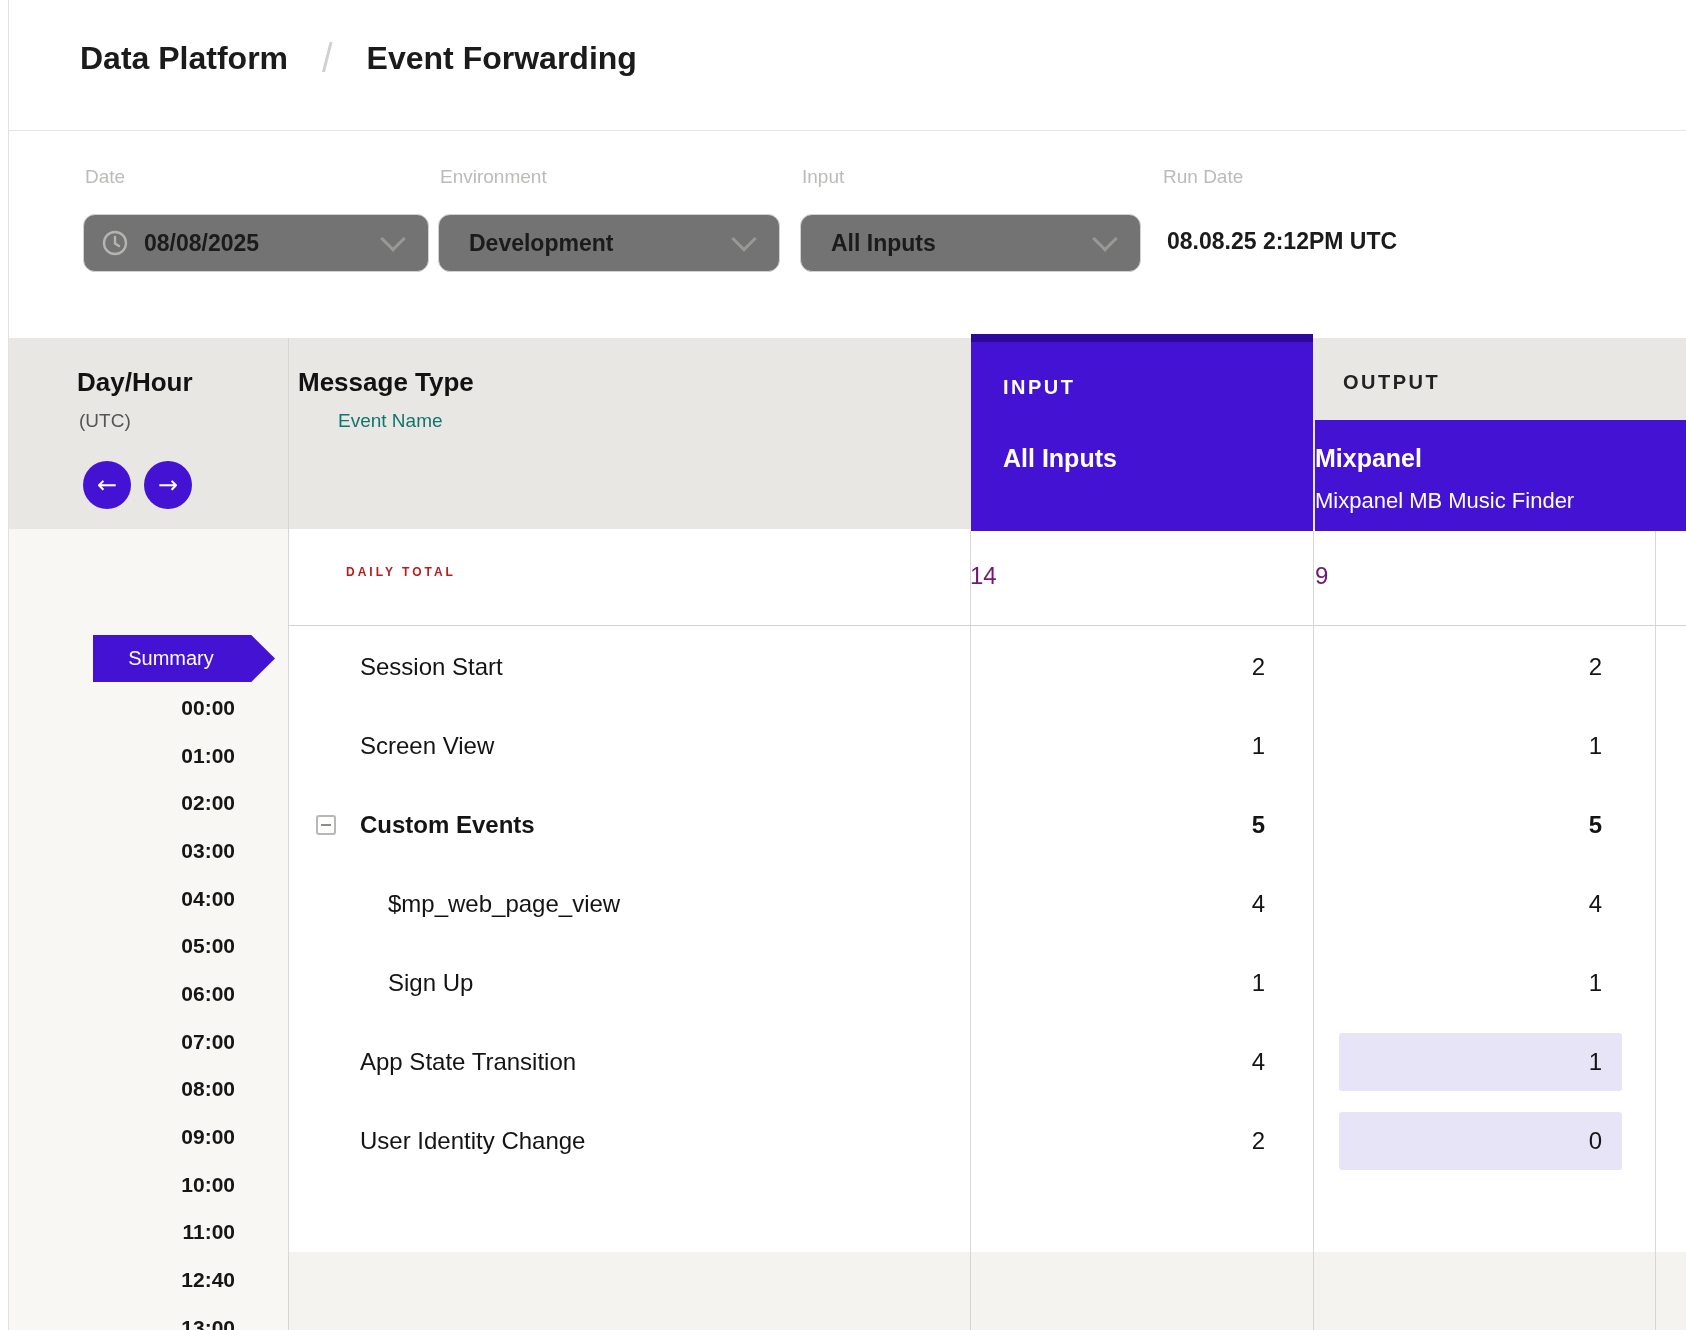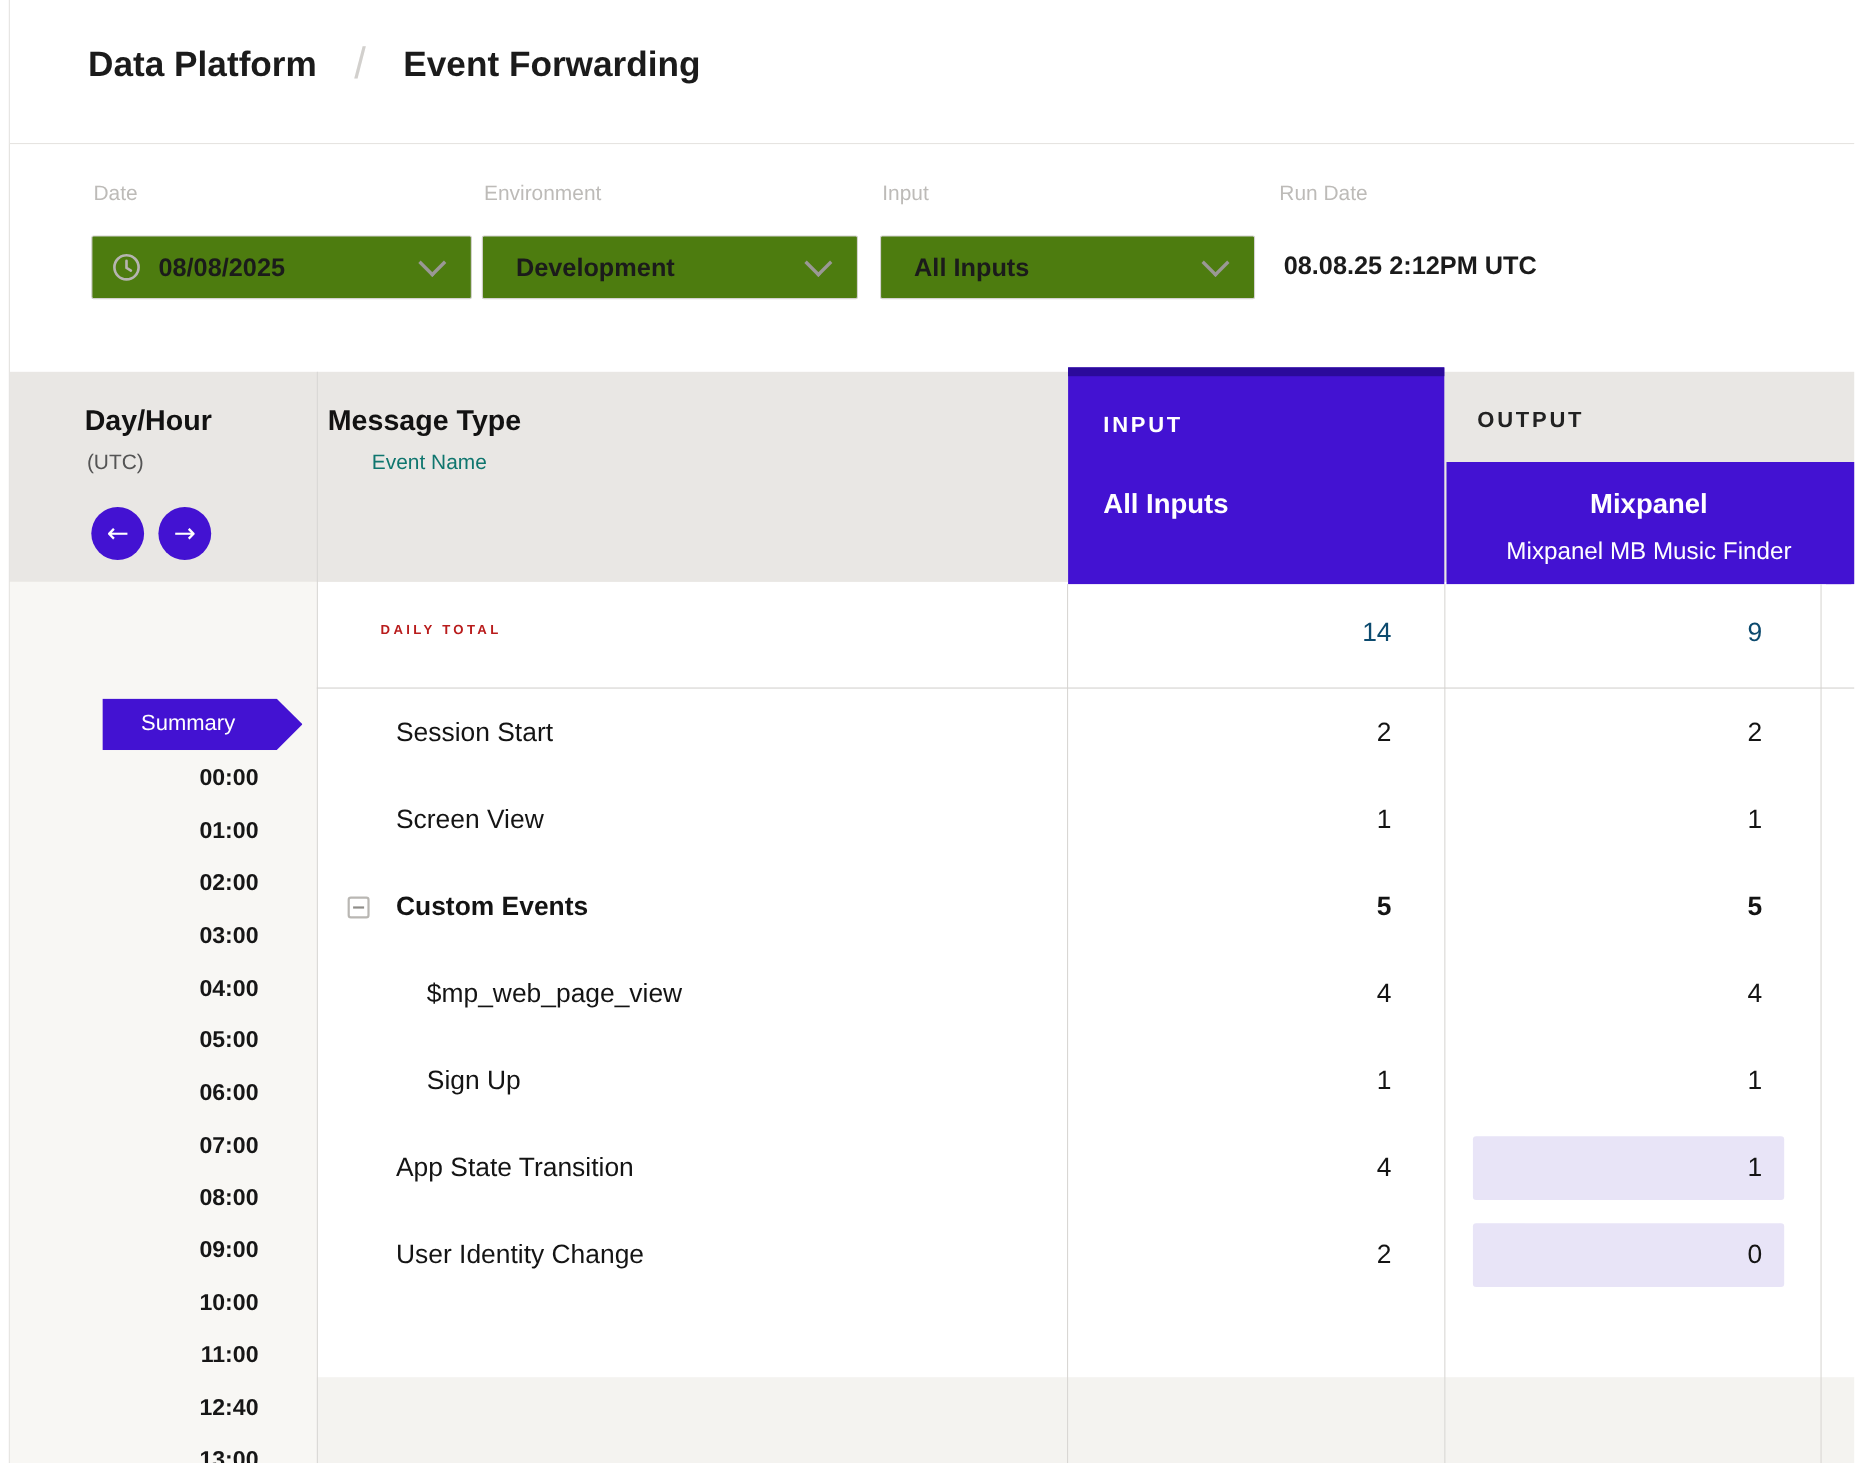--- a/index.html
+++ b/index.html
@@ -9,21 +9,21 @@
 
   
   .left-page-border{left:8px;top:0;width:1px;height:1330px;background:#e3e1de;}
   .breadcrumb-bar{left:9px;top:0;width:1677px;height:130px;background:#fff;border-bottom:1px solid #e6e4e1;}
   .breadcrumb{left:80px;top:36px;height:44px;display:flex;align-items:center;font-size:32px;font-weight:600;color:#1b1b1b;}
   .crumb-sep{display:inline-block;margin:0 34px;color:#d2d0cd;font-weight:300;font-size:38px;transform:scaleY(1.05);}
 
   
   .filter-label{top:166px;font-size:19px;color:#bdbbb8;}
   .fl-date{left:85px;} .fl-env{left:440px;} .fl-input{left:802px;} .fl-run{left:1163px;}
-  .filter-box{top:214px;height:58px;background:#4d7c0f;border:1px solid #d4d2cf;border-radius:2px;
+  .filter-box{top:214px;height:58px;background:#737373;border:1px solid #d4d2cf;border-radius:12px;
               display:flex;align-items:center;box-sizing:border-box;cursor:pointer;}
   .fb-date{left:83px;width:346px;} .fb-env{left:438px;width:342px;} .fb-input{left:800px;width:341px;}
   .filter-value{font-size:23px;font-weight:700;color:#1b1b1b;}
   .chevron{width:15px;height:15px;border-right:3px solid #9a9895;border-bottom:3px solid #9a9895;
            transform:rotate(45deg);margin-left:auto;margin-right:26px;margin-top:-8px;}
   .clock{margin:0 16px 0 18px;flex:0 0 auto;display:flex;}
   .run-date-value{left:1167px;top:228px;font-size:23px;font-weight:700;color:#1b1b1b;}
 
   
   .header-band{left:9px;top:338px;width:1677px;height:191px;background:#e9e7e4;}
@@ -47,28 +47,28 @@
   .nav-prev{left:83px;} .nav-next{left:144px;}
 
   
   .input-block{left:971px;top:334px;width:342px;height:197px;background:#4312d2;
                border-top:8px solid #2b0a9b;box-sizing:border-box;cursor:pointer;}
   .input-block .group-label{position:absolute;left:32px;top:34px;font-size:20px;font-weight:700;
                letter-spacing:2.5px;color:#fff;}
   .input-block .col-name{position:absolute;left:32px;top:102px;font-size:25px;font-weight:700;color:#fff;}
   .output-label{left:1343px;top:371px;font-size:20px;font-weight:700;letter-spacing:2.5px;color:#222;}
   .mixpanel-block{left:1315px;top:420px;width:368px;height:111px;background:#4312d2;color:#fff;
-                  text-align:center;cursor:pointer;}
+                  text-align:left;cursor:pointer;}
   .mixpanel-block .out-name{position:absolute;left:0;top:24px;width:100%;font-size:25px;font-weight:700;}
   .mixpanel-block .out-sub{position:absolute;left:0;top:68px;width:100%;font-size:22px;font-weight:400;}
   .next-output-sliver{left:1660px;top:420px;width:26px;height:111px;background:#4312d2;}
 
   
   .dt-label{left:346px;top:565px;font-size:12px;font-weight:700;letter-spacing:3px;color:#b91c1c;}
-  .dt-val{top:562px;font-size:24px;color:#0c4a6e;text-align:right;}
+  .dt-val{top:562px;font-size:24px;color:#701a75;text-align:left;}
   .dt-in{left:970px;width:295px;} .dt-out{left:1315px;width:287px;}
 
   
   .rows{left:288px;top:627px;width:1398px;}
   .grid-row{position:relative;height:79px;}
   .row-label{position:absolute;left:72px;top:50%;transform:translateY(-50%);font-size:24px;color:#141414;}
   .grid-row.indent .row-label{left:100px;}
   .grid-row.bold .row-label,.grid-row.bold .cell{font-weight:700;}
   .cell{position:absolute;top:50%;transform:translateY(-50%);font-size:24px;color:#141414;text-align:right;}
   .cell.in{left:682px;width:295px;}

